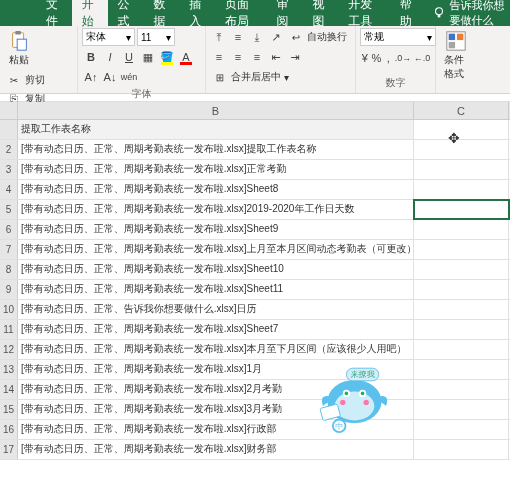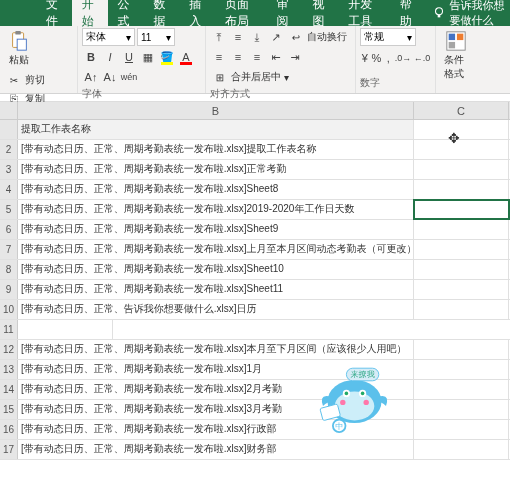--- a/index.html
+++ b/index.html
@@ -3,21 +3,21 @@
 <meta charset="utf-8">
 <style>
 * { margin: 0; padding: 0; box-sizing: border-box; }
 body { font-family: "Microsoft YaHei", sans-serif; font-size: 11px; background: #fff; width: 510px; height: 500px; overflow: hidden; }
 .title-tabs { background: #217346; height: 26px; display: flex; align-items: center; color: #fff; font-size: 12px; padding-left: 36px; }
 .title-tabs .tab { padding: 4px 10px; cursor: pointer; }
 .title-tabs .tab.active { background: #f3f2f1; color: #217346; }
 .title-tabs .tell { display: flex; align-items: center; gap: 4px; margin-left: 6px; font-size: 11px; }
 .ribbon { background: #f3f2f1; height: 68px; display: flex; border-bottom: 1px solid #d4d4d4; }
 .group { border-right: 1px solid #e1e1e1; padding: 2px 4px; display: flex; flex-direction: column; justify-content: space-between; }
-.group-label { font-size: 10px; color: #666; padding: 1px 0; }
+.group-label { text-align: center; font-size: 10px; color: #666; padding: 1px 0; }
 .controls { display: flex; gap: 2px; align-items: center; flex-wrap: wrap; }
 .btn-lg { display: flex; flex-direction: column; align-items: center; gap: 1px; padding: 2px 4px; font-size: 10px; color: #333; }
 .btn-sm { display: flex; align-items: center; gap: 3px; font-size: 10px; color: #333; padding: 1px 2px; }
 .icon { width: 16px; height: 16px; display: inline-flex; align-items: center; justify-content: center; }
 .icon-lg { width: 22px; height: 22px; }
 .select { background: #fff; border: 1px solid #ccc; font-size: 10px; padding: 1px 3px; height: 18px; display: flex; align-items: center; justify-content: space-between; }
 .font-row { display: flex; gap: 2px; margin-bottom: 2px; }
 .icon-row { display: flex; gap: 1px; }
 .icon-btn { width: 18px; height: 18px; display: flex; align-items: center; justify-content: center; font-size: 11px; color: #444; border: 1px solid transparent; }
 .sheet { position: relative; }
@@ -145,26 +145,25 @@
         <div class="icon-btn">≡</div>
         <div class="icon-btn">⇤</div>
         <div class="icon-btn">⇥</div>
       </div>
       <div class="btn-sm" style="margin-top:2px">
           <span class="icon">⊞</span>
           <span>合并后居中</span>
           <span>▾</span>
         </div>
     </div>
-    <div class="group-label">对齐方式</div>
   </div>
 
   <div class="group" style="width:80px">
     <div>
-      <div class="select" style="width:56px">
+      <div class="select" style="width:76px">
           <span>常规</span>
           <span>▾</span>
         </div>
       <div class="icon-row" style="margin-top:3px">
         <div class="icon-btn">¥</div>
         <div class="icon-btn">%</div>
         <div class="icon-btn">,</div>
         <div class="icon-btn" style="font-size:9px">.0→</div>
         <div class="icon-btn" style="font-size:9px">←.0</div>
       </div>
@@ -241,20 +240,21 @@
         <div class="cell-b">[带有动态日历、正常、周期考勤表统一发布啦.xlsx]Sheet11</div>
         <div class="cell-c"></div>
       </div>
       <div class="row">
         <div class="rh">10</div>
         <div class="cell-b">[带有动态日历、正常、告诉我你想要做什么.xlsx]日历</div>
         <div class="cell-c"></div>
       </div>
       <div class="row">
         <div class="rh">11</div>
+        <div class="cell-b">[带有动态日历、正常、周期考勤表统一发布啦.xlsx]Sheet7</div>
         <div class="cell-c"></div>
       </div>
       <div class="row">
         <div class="rh">12</div>
         <div class="cell-b">[带有动态日历、正常、周期考勤表统一发布啦.xlsx]本月至下月区间（应该很少人用吧）</div>
         <div class="cell-c"></div>
       </div>
       <div class="row">
         <div class="rh">13</div>
         <div class="cell-b">[带有动态日历、正常、周期考勤表统一发布啦.xlsx]1月</div>

